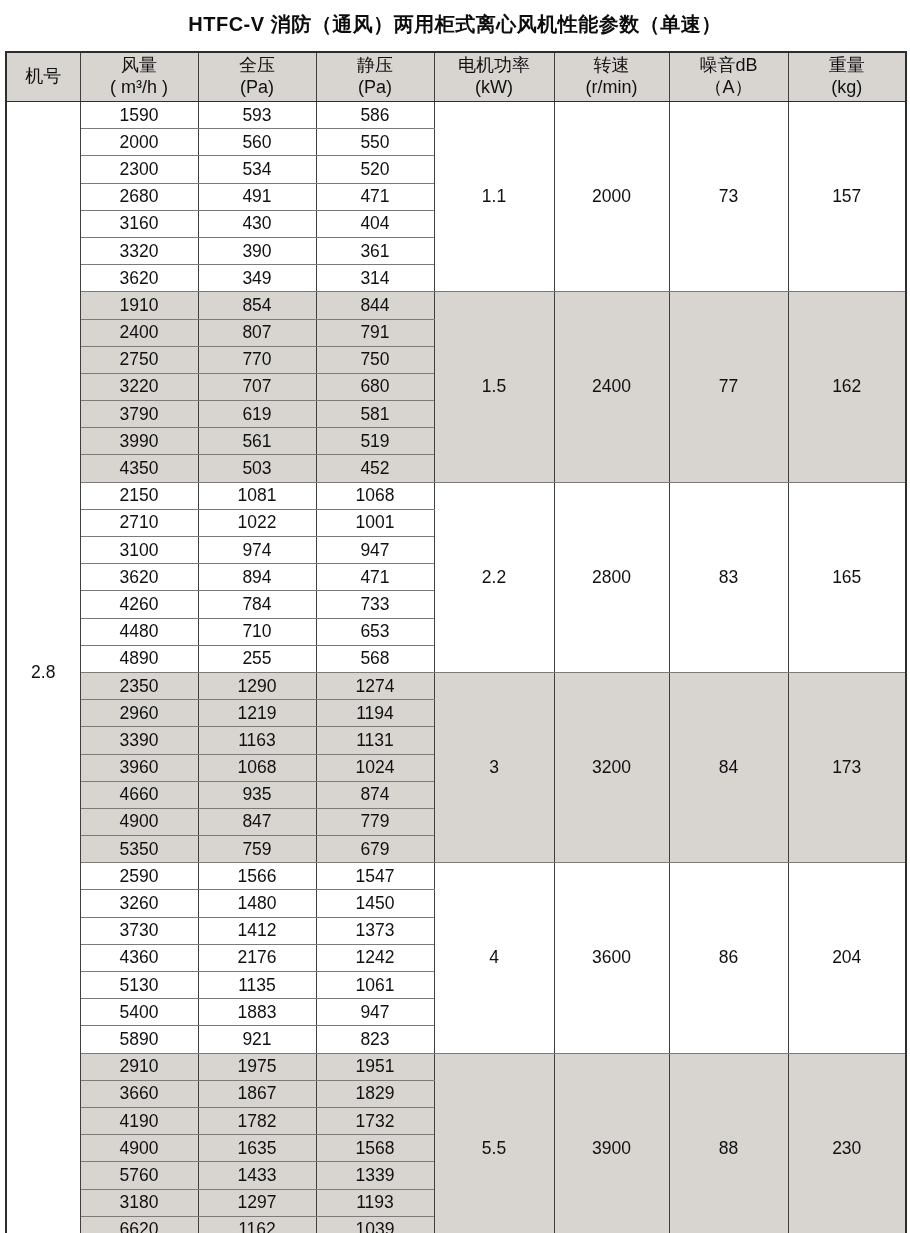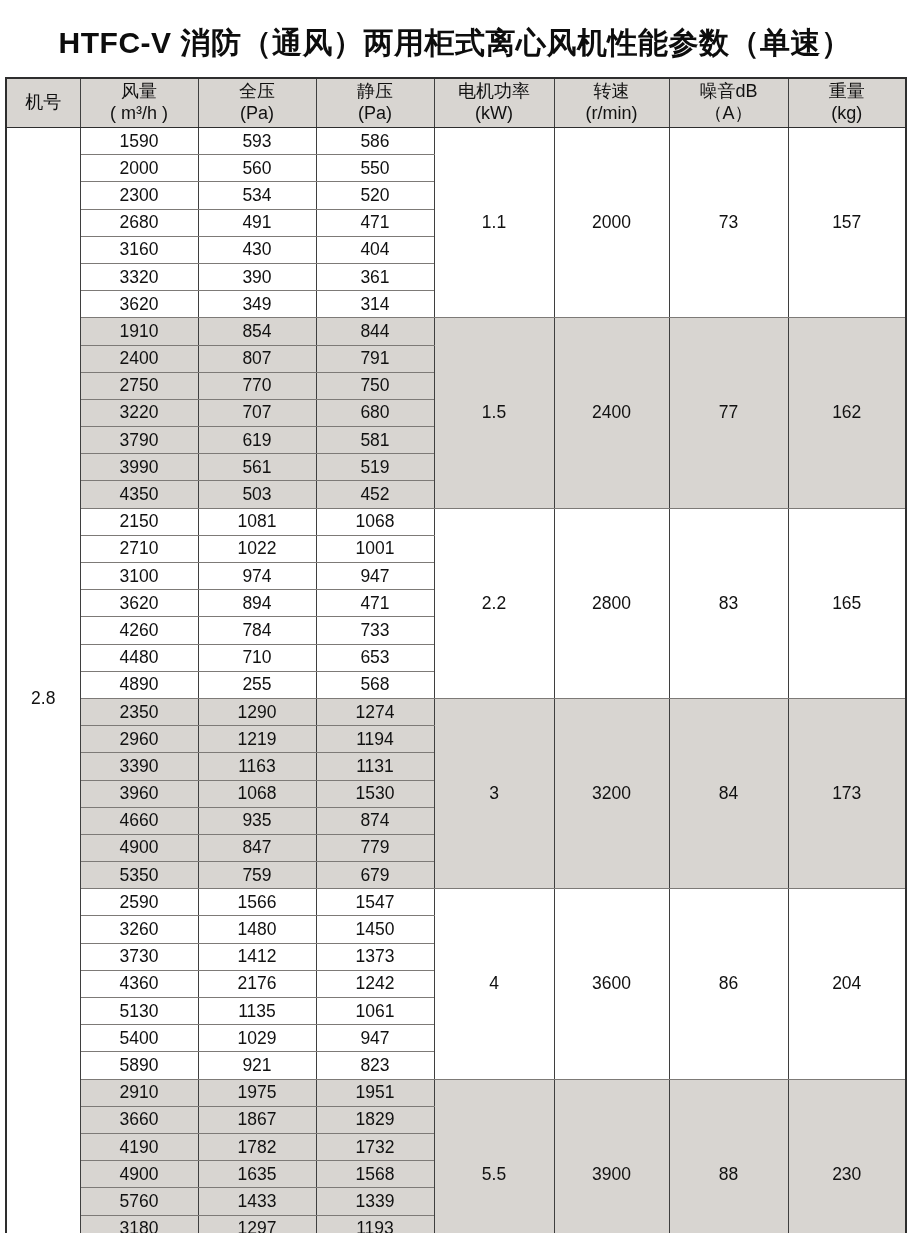--- a/index.html
+++ b/index.html
@@ -2,22 +2,22 @@
 <html><head>
 <meta charset="utf-8">
 <style>
   html,body { margin:0; padding:0; background:#f7f7f7; }
   .page {
     position:relative; width:910px; height:1233px; background:#ffffff;
     font-family:"Liberation Sans","DejaVu Sans",sans-serif; color:#111;
     overflow:hidden;
   }
   .title {
-    margin:12px; padding-top:11px; text-align:center;
-    font-size:30px; font-weight:bold; letter-spacing:0.5px; color:#0d0d0d;
+    margin:0; padding-top:11px; text-align:center;
+    font-size:20px; font-weight:bold; letter-spacing:0.5px; color:#0d0d0d;
     white-space:nowrap;
   }
   table.perf {
     border-collapse:collapse; table-layout:fixed;
     width:900px; margin:13px 0 0 5px;
     border:2px solid #2e2e2e;
   }
   th, td {
     padding:0; text-align:center; vertical-align:middle;
     border-left:1px solid #3f3f3f; border-right:1px solid #3f3f3f;
@@ -229,21 +229,21 @@
           <td>1194</td>
         </tr>
         <tr class="striped">
           <td>3390</td>
           <td>1163</td>
           <td>1131</td>
         </tr>
         <tr class="striped">
           <td>3960</td>
           <td>1068</td>
-          <td>1530</td>
+          <td>1024</td>
         </tr>
         <tr class="striped">
           <td>4660</td>
           <td>935</td>
           <td>874</td>
         </tr>
         <tr class="striped">
           <td>4900</td>
           <td>847</td>
           <td>779</td>
@@ -277,21 +277,21 @@
           <td>2176</td>
           <td>1242</td>
         </tr>
         <tr class="plain">
           <td>5130</td>
           <td>1135</td>
           <td>1061</td>
         </tr>
         <tr class="plain">
           <td>5400</td>
-          <td>1029</td>
+          <td>1883</td>
           <td>947</td>
         </tr>
         <tr class="plain">
           <td>5890</td>
           <td>921</td>
           <td>823</td>
         </tr>
         <tr class="striped group-start">
           <td>2910</td>
           <td>1975</td>

